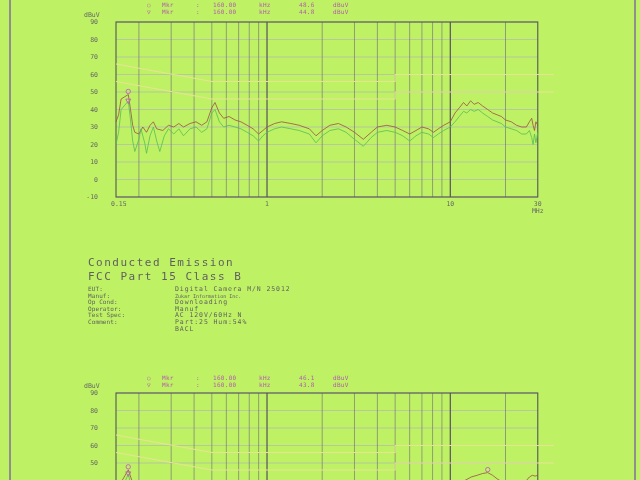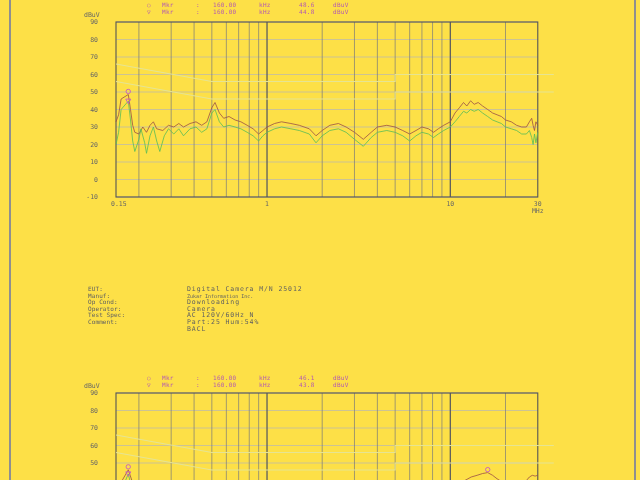--- a/index.html
+++ b/index.html
@@ -1,35 +1,35 @@
 <!DOCTYPE html>
 <html><head>
 <meta charset="utf-8">
 <style>
   html,body{margin:0;padding:0;}
   #page{
     position:relative;width:640px;height:480px;overflow:hidden;
-    background:#fde047;font-family:"DejaVu Sans Mono",monospace;
+    background:#bef264;font-family:"DejaVu Sans Mono",monospace;
   }
   .edge{position:absolute;top:0;bottom:0;width:1.5px;background:#8f8f8f;}
   .edge.left{left:9px;}
   .edge.right{left:634px;}
   .mkr-block{position:absolute;left:147px;width:260px;color:#b45ab0;}
   .mkr-row{display:flex;height:7px;line-height:7px;font-size:6px;letter-spacing:.3px;}
   .mkr-row .c1{width:15px;}
   .mkr-row .c2{width:34px;}
   .mkr-row .c3{width:17px;}
   .mkr-row .c4{width:46px;}
   .mkr-row .c5{width:40px;}
   .mkr-row .c6{width:34px;}
   .mkr-row .c7{width:30px;}
   #title-block{position:absolute;left:88px;top:256px;color:#5f5f5f;
     font-size:11px;line-height:14px;letter-spacing:1.5px;white-space:pre;}
   #details-block{position:absolute;left:88px;top:286px;color:#606060;}
-  .drow{display:flex;height:6.6px;line-height:6.6px;font-size:6px;letter-spacing:.1px;gap:12px;}
+  .drow{display:flex;height:6.6px;line-height:6.6px;font-size:6px;letter-spacing:.1px;}
   .drow .dl{width:87px;}
   .drow .dv{letter-spacing:.9px;font-size:6.5px;}
   .drow .dv.small{font-size:5px;letter-spacing:0;}
   svg text{font-family:"DejaVu Sans Mono",monospace;}
 </style>
 </head>
 <body>
 
 <div id="page">
   <div class="edge left"></div>
@@ -112,37 +112,39 @@
         <text x="537.7787982052077" y="213" font-size="6.5" fill="#666666" text-anchor="middle">MHz</text>
         <polyline points="116.0,64.0 211.8,81.5 395.1,81.5 395.1,74.5 537.8,74.5 553.8,74.5" fill="none" stroke="#e6e493" stroke-width="1.1"></polyline>
         <polyline points="116.0,81.5 211.8,99.0 395.1,99.0 395.1,92.0 537.8,92.0 553.8,92.0" fill="none" stroke="#e6e493" stroke-width="1.1"></polyline>
         <polyline points="116.0,121.8 118.6,114.8 121.1,99.0 128.3,94.5 130.5,109.5 132.7,125.3 134.8,132.3 138.9,134.0 142.8,127.0 146.5,132.3 150.0,125.3 153.4,121.8 156.7,128.8 162.8,130.5 168.5,125.3 173.8,127.0 178.8,123.5 183.5,127.0 190.0,123.5 196.0,121.8 201.7,125.3 206.9,121.8 211.8,107.8 215.0,102.5 219.4,113.0 223.7,118.3 229.0,116.5 235.1,120.0 240.9,121.8 247.2,125.3 253.1,128.8 258.6,134.0 262.9,130.5 267.0,127.0 274.6,123.5 281.5,121.8 290.9,123.5 299.3,125.3 309.3,128.8 316.0,135.8 322.2,130.5 329.8,125.3 338.4,123.5 346.1,127.0 354.5,132.3 363.3,139.3 371.2,132.3 377.4,127.0 386.8,125.3 395.1,127.0 402.7,130.5 409.7,134.0 416.0,130.5 421.9,127.0 428.5,128.8 433.5,132.3 438.3,128.8 443.7,125.3 450.3,121.8 455.0,113.0 459.3,107.8 463.5,102.5 466.8,106.0 470.6,100.8 474.2,104.3 478.2,102.5 482.6,106.0 487.7,109.5 492.6,113.0 497.1,114.8 501.4,116.5 505.5,120.0 511.3,121.8 516.6,125.3 521.7,127.0 526.4,127.0 529.4,121.8 531.7,118.3 533.1,125.3 534.5,130.5 535.9,121.8 537.8,125.3" fill="none" stroke="#9a4f45" stroke-width="0.8"></polyline>
         <polyline points="116.0,144.5 118.6,132.3 121.1,109.5 128.3,101.1 130.5,120.0 132.7,141.0 134.8,151.5 138.9,139.3 140.9,128.8 144.7,142.8 146.5,153.3 150.0,135.8 153.4,127.0 156.7,141.0 159.8,151.5 164.3,135.8 168.5,128.8 173.8,134.0 178.8,128.8 183.5,135.8 190.0,128.8 196.0,127.0 201.7,132.3 206.9,128.8 211.8,113.0 215.0,109.5 219.4,121.8 223.7,127.0 229.0,125.3 235.1,127.0 240.9,128.8 247.2,132.3 253.1,135.8 258.6,141.0 262.9,135.8 267.0,132.3 274.6,128.8 281.5,127.0 290.9,128.8 299.3,130.5 309.3,134.0 316.0,142.8 322.2,135.8 329.8,130.5 338.4,128.8 346.1,132.3 354.5,139.3 363.3,146.3 371.2,137.5 377.4,132.3 386.8,130.5 395.1,132.3 402.7,135.8 409.7,141.0 416.0,135.8 421.9,132.3 428.5,134.0 433.5,137.5 438.3,134.0 443.7,130.5 450.3,127.0 455.0,121.8 459.3,116.5 463.5,111.3 466.8,113.0 470.6,109.5 474.2,111.3 478.2,109.5 482.6,113.0 487.7,116.5 492.6,120.0 497.1,121.8 501.4,123.5 505.5,127.0 511.3,128.8 516.6,130.5 521.7,134.0 526.4,134.0 529.4,130.5 531.7,137.5 533.1,144.5 534.5,134.0 535.9,142.8 537.8,132.3" fill="none" stroke="#57bd57" stroke-width="0.8"></polyline>
         <circle cx="128.2713465392914" cy="91.45" r="2.2" fill="none" stroke="#c45cc4" stroke-width="0.9"></circle>
         <polygon points="125.77134653929139,99.10000000000001 130.7713465392914,99.10000000000001 128.2713465392914,103.7" fill="none" stroke="#c45cc4" stroke-width="0.9"></polygon>
       </svg>
     </div>
 
+  <div id="title-block"><span>Conducted Emission</span>
+<span>FCC Part 15 Class B</span></div>
 
   <div id="details-block">
     <div class="drow">
       <span class="dl">EUT:</span>
       <span class="dv">Digital Camera M/N 25012</span>
     </div>
     <div class="drow">
       <span class="dl">Manuf:</span>
       <span class="dv small">Zukar Information Inc.</span>
     </div>
     <div class="drow">
       <span class="dl">Op Cond:</span>
       <span class="dv">Downloading</span>
     </div>
     <div class="drow">
       <span class="dl">Operator:</span>
-      <span class="dv">Camera</span>
+      <span class="dv">Manuf</span>
     </div>
     <div class="drow">
       <span class="dl">Test Spec:</span>
       <span class="dv">AC 120V/60Hz N</span>
     </div>
     <div class="drow">
       <span class="dl">Comment:</span>
       <span class="dv">Part:25 Hum:54%</span>
     </div>
     <div class="drow">

